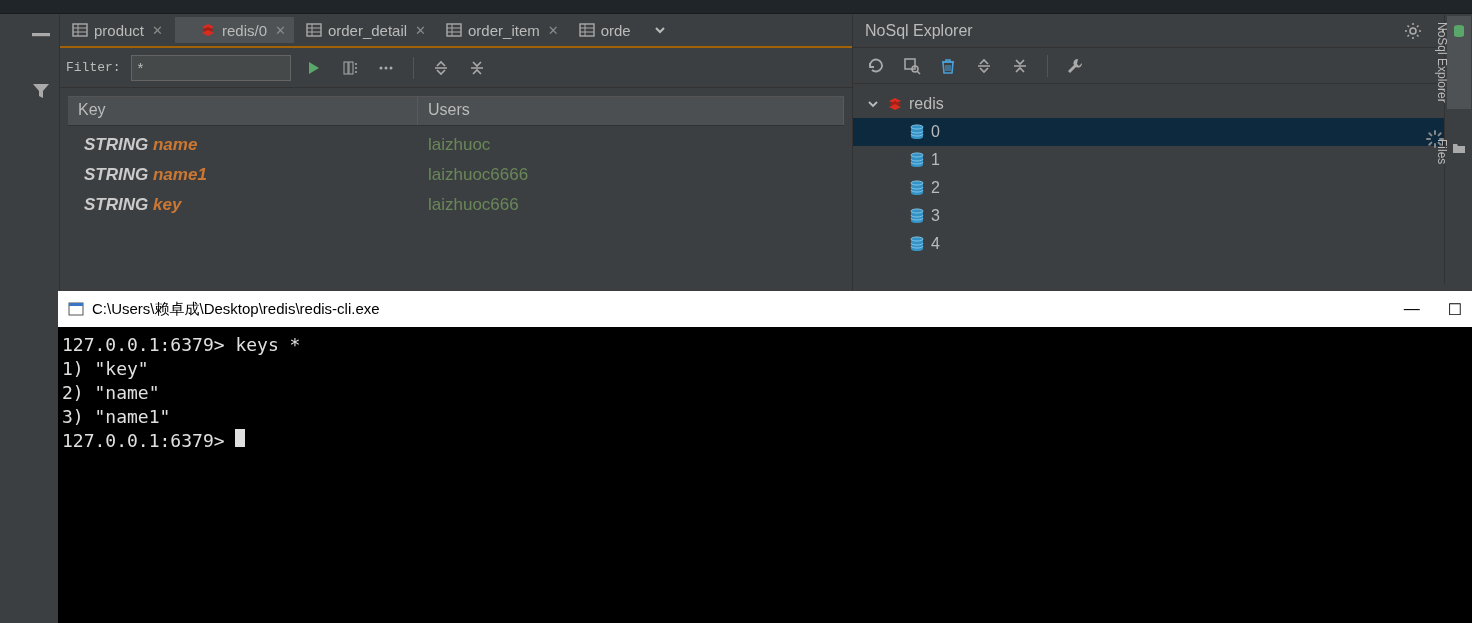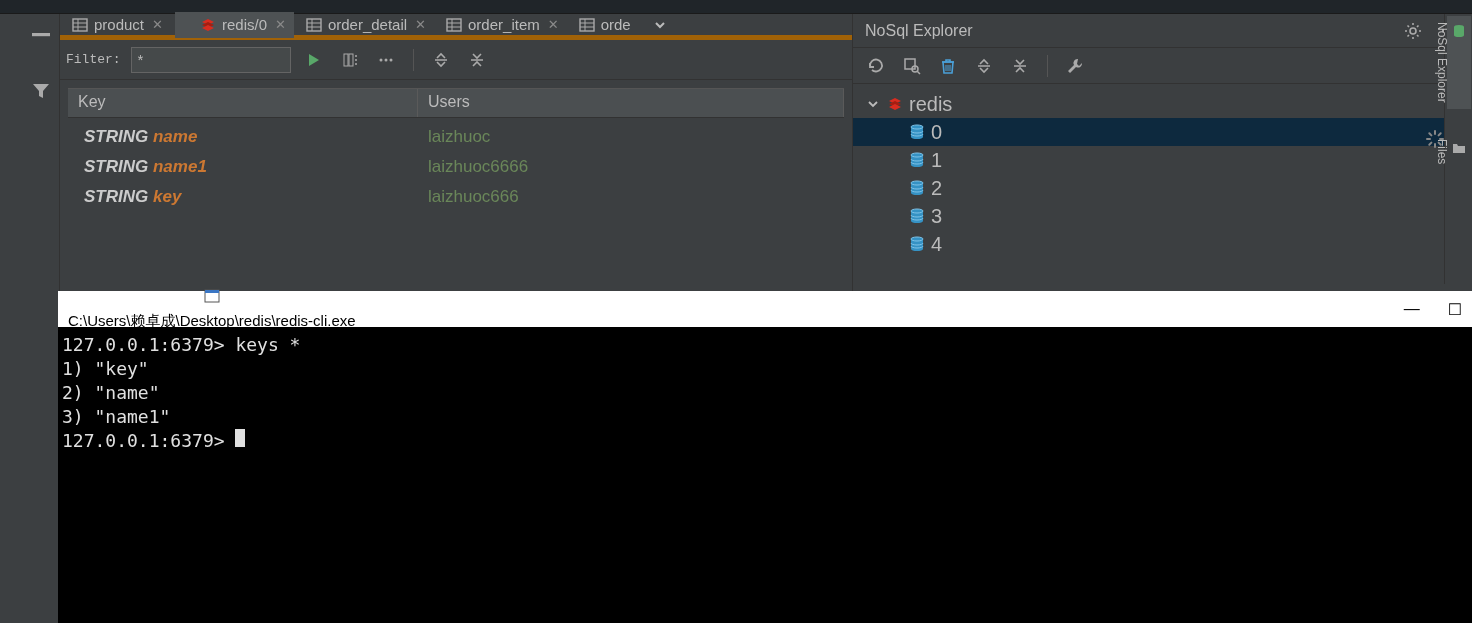--- a/index.html
+++ b/index.html
@@ -65,23 +65,23 @@
     display:flex;
     flex-direction:column;
     background: var(--bg-panel);
     min-width:0;
   }
 
   
   .tabs {
     display:flex;
     align-items:center;
-    height:26px;
+    height:34px;
     background:var(--bg-panel);
-    border-bottom:5px solid #a16207;
+    border-bottom:2px solid #a16207;
     padding-left:4px;
   }
   .tab {
     display:flex; align-items:center;
     height:26px;
     padding:0 8px 0 8px;
     margin-right:4px;
     color:var(--text-gray);
     font-size:15px;
     gap:6px;
@@ -191,21 +191,21 @@
     height:36px;
     display:flex; align-items:center;
     gap:10px;
     padding-left:10px;
     border-bottom:1px solid #323232;
   }
 
   .tree {
     flex:1;
     padding-top:6px;
-    font-size:20px;
+    font-size:16px;
     overflow:auto;
   }
   .tree-row {
     display:flex; align-items:center;
     height:28px;
     padding-left:14px;
     gap:6px;
     cursor:pointer;
   }
   .tree-row.indent { padding-left:56px; }
@@ -258,21 +258,21 @@
     height:36px;
     background:#ffffff;
     color:#000;
     display:flex; align-items:center;
     padding:0 10px;
     gap:8px;
     font-family: "Segoe UI", Arial, sans-serif;
     font-size:15px;
     justify-content:space-between;
   }
-  .term-title-left { display:flex; align-items:center; gap:8px;flex-direction:column; }
+  .term-title-left { display:flex; align-items:center; gap:8px; }
   .term-controls { display:flex; gap:28px; font-size:16px; color:#000; }
   .term-body {
     flex:1;
     background:#000;
     color:#e0e0e0;
     font-family: "NSimSun","SimSun", "Consolas", monospace;
     font-size:18px;
     line-height:24px;
     padding:6px 4px;
     white-space:pre;

